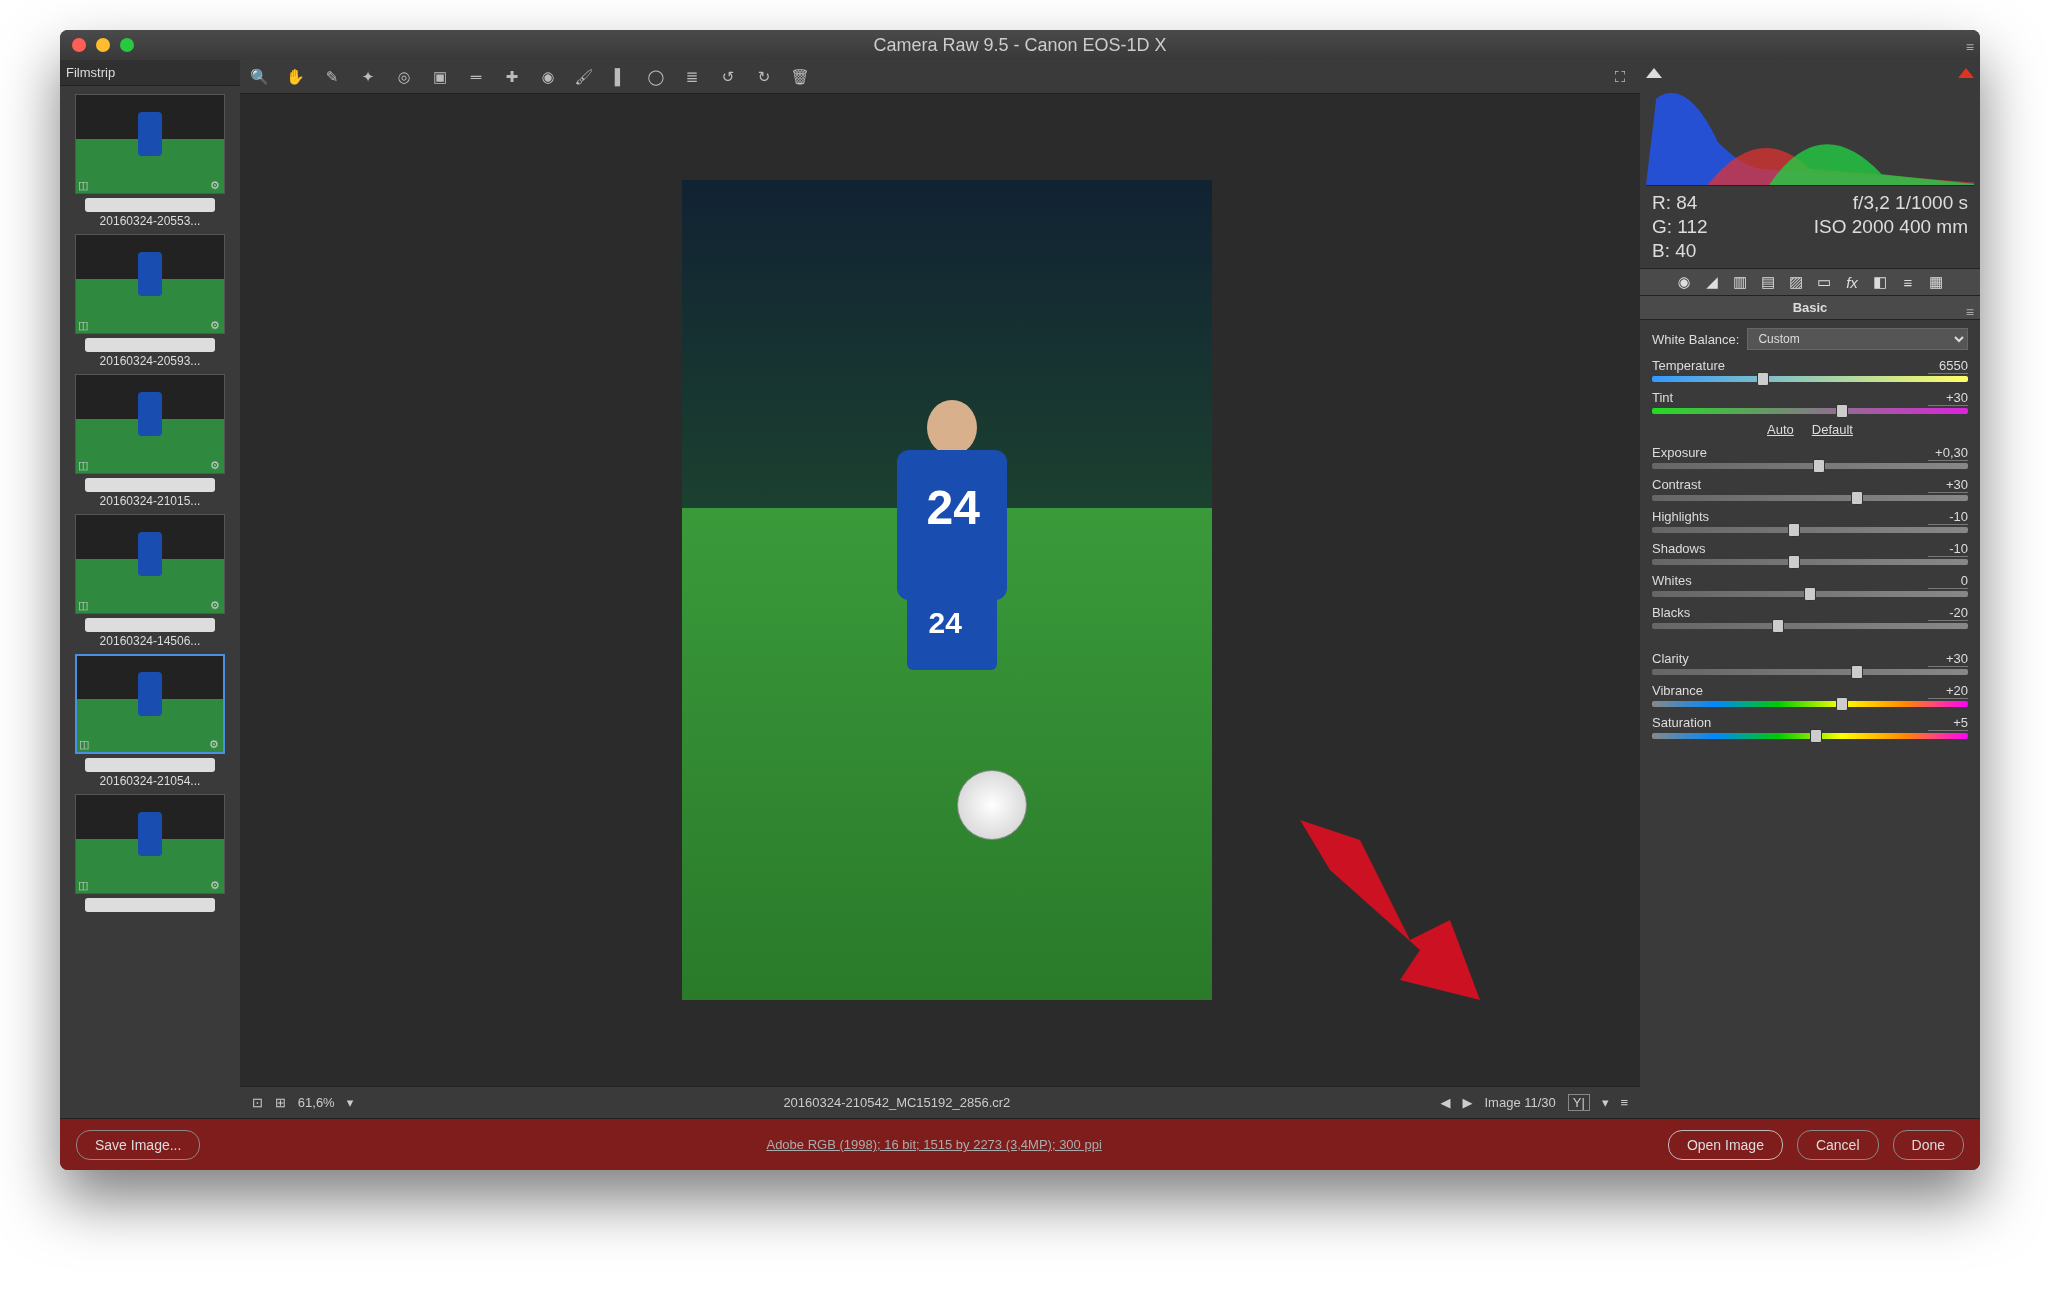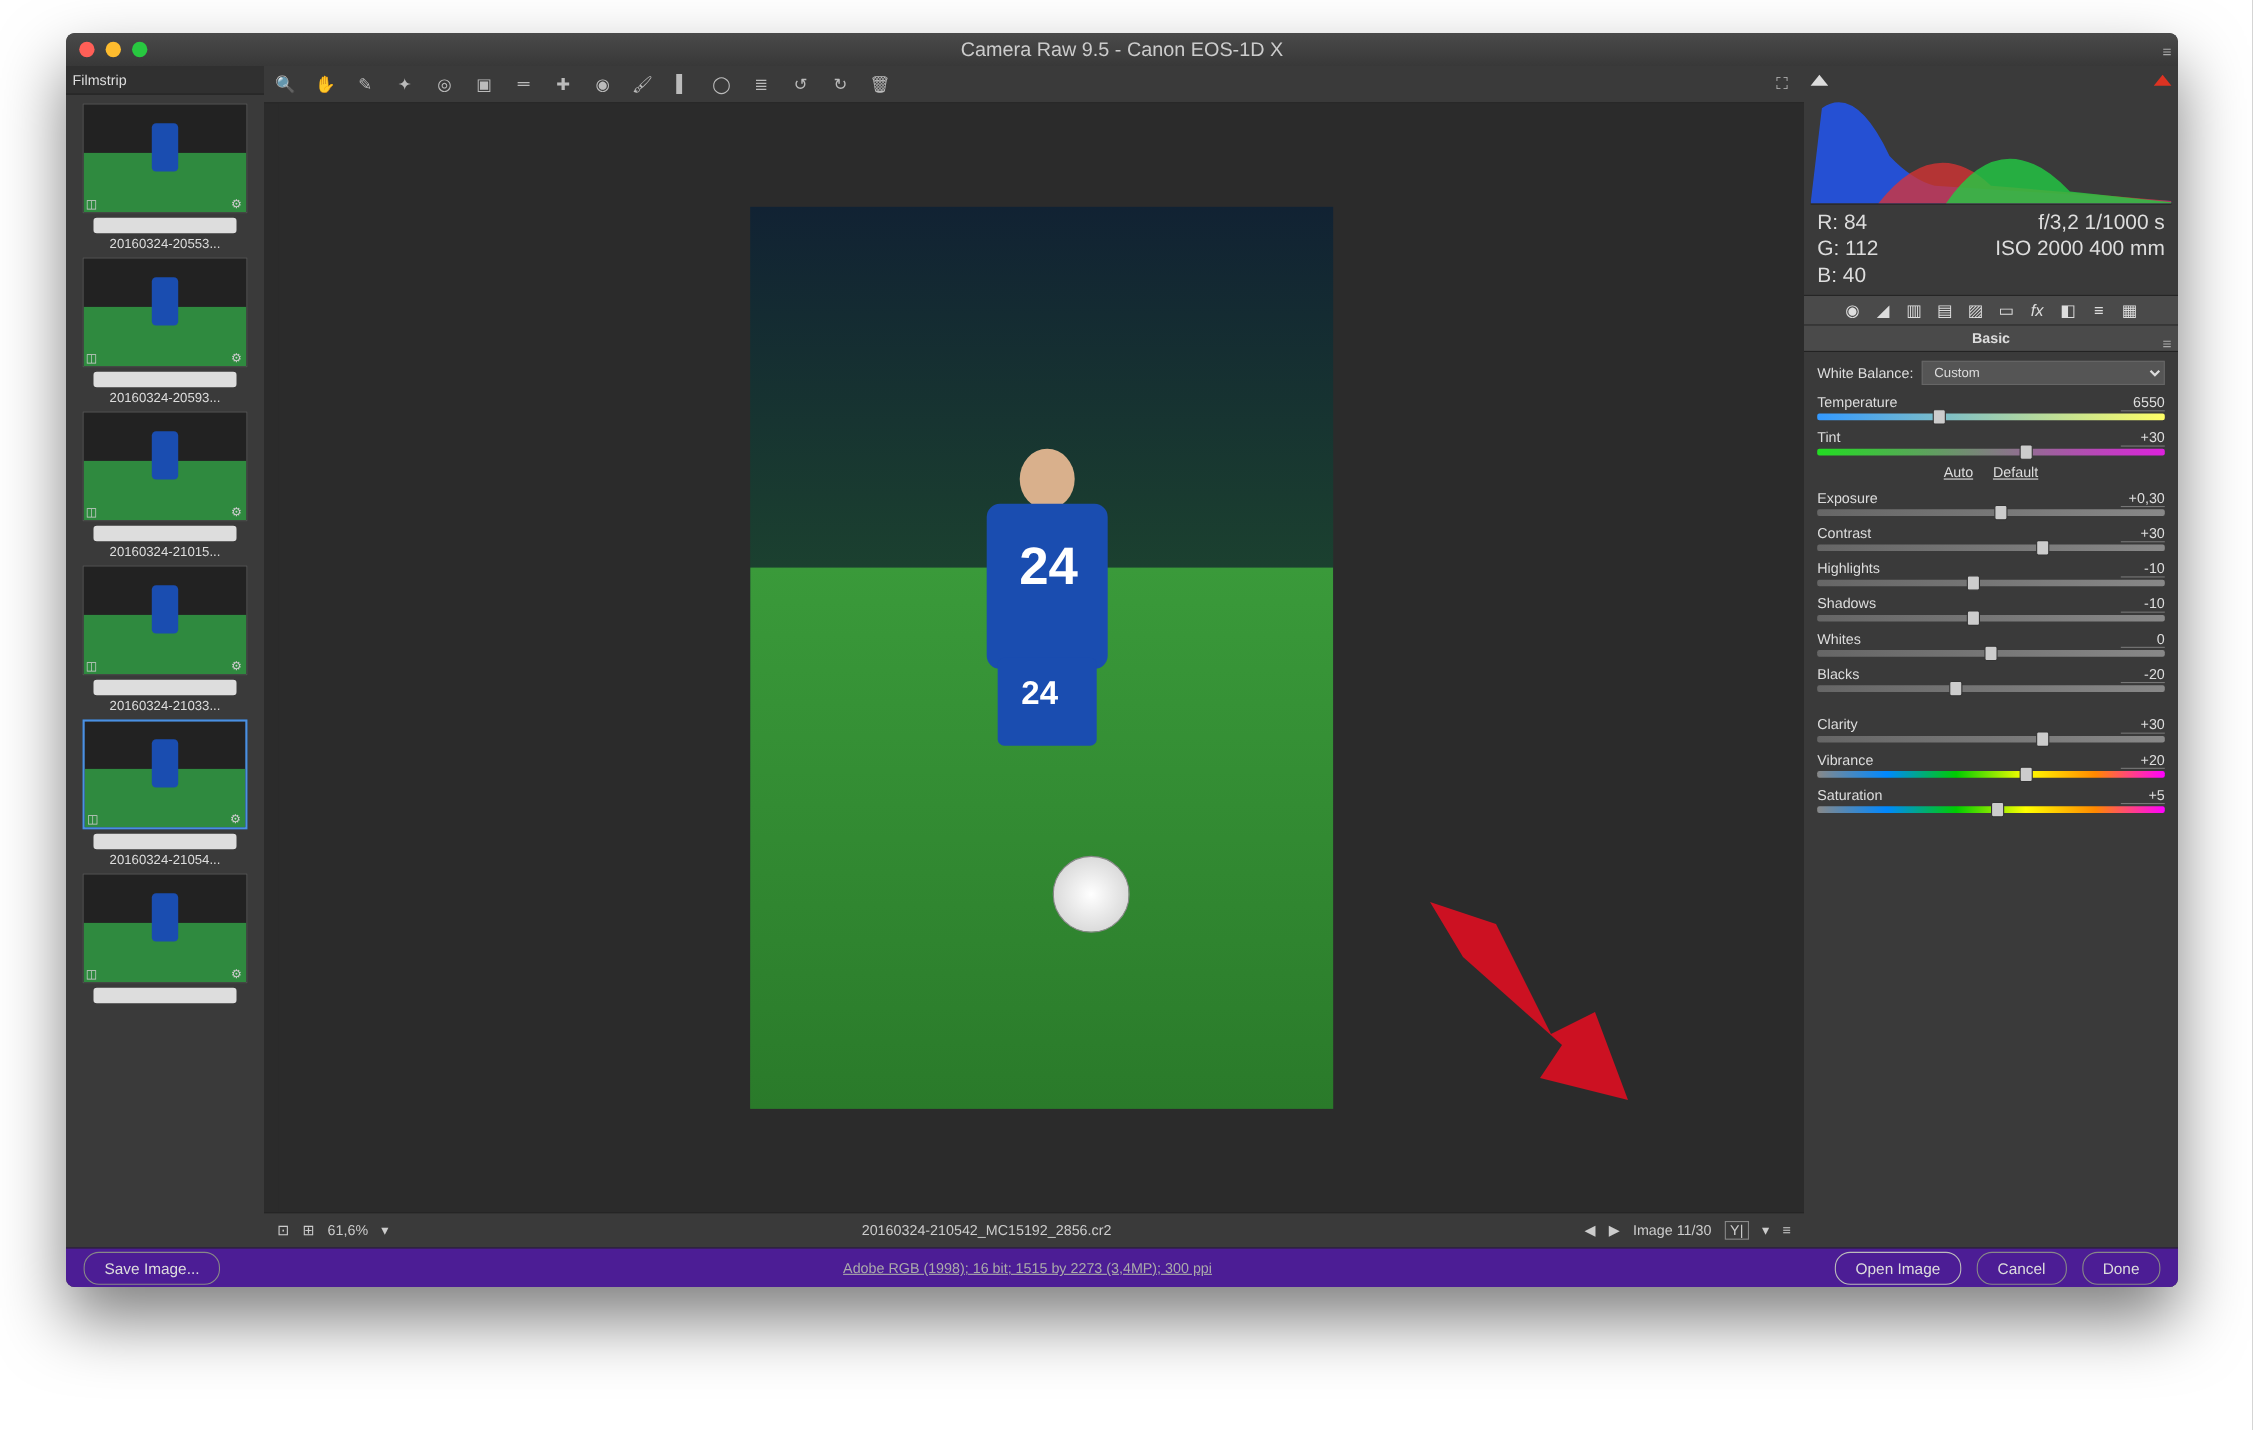--- a/index.html
+++ b/index.html
@@ -50,21 +50,21 @@
   .slider-row { display:flex; flex-direction:column; gap:2px; }
   .srow-top { display:flex; justify-content:space-between; }
   .srow-top .val { border-bottom:1px solid #777; min-width:40px; text-align:right;}
   .track { height:6px; background:linear-gradient(90deg,#666,#888); position:relative; border-radius:2px;}
   .track.temp { background:linear-gradient(90deg,#39f,#ff6);}
   .track.tint { background:linear-gradient(90deg,#2d2,#d2d);}
   .track.vib { background:linear-gradient(90deg,#888,#08f,#0c0,#ff0,#f80,#f0f);}
   .track.sat { background:linear-gradient(90deg,#888,#08f,#0c0,#ff0,#f80,#f0f);}
   .knob { position:absolute; top:-4px; width:12px; height:14px; background:#ccc; border:1px solid #333; border-radius:2px; transform:translateX(-50%);}
   .links { display:flex; gap:18px; justify-content:center; text-decoration:underline; }
-  .footer { height:36px; background:#4c1d95; border-top:1px solid #222; display:flex; align-items:center; padding:0 16px; gap:14px;}
+  .footer { height:52px; background:#7f1d1d; border-top:1px solid #222; display:flex; align-items:center; padding:0 16px; gap:14px;}
   .btn { background:transparent; color:#ddd; border:1px solid #888; border-radius:14px; padding:6px 18px; font-size:14px; cursor:pointer;}
   .btn.primary { border-color:#bbb; }
   .footer .mid { flex:1; text-align:center; color:#aaa; font-size:13px; text-decoration:underline;}
   .arrow { position:absolute; left:1240px; top:790px; width:180px; height:180px; pointer-events:none;}
   .grass { position:absolute; left:0; right:0; bottom:0; height:60%; background:linear-gradient(#3a9a3a,#2a7a2a);}
   .player { position:absolute; left:50%; top:50%; transform:translate(-50%,-55%); width:180px; height:400px;}
   .shirt { position:absolute; left:40px; top:80px; width:110px; height:150px; background:#1a4db0; border-radius:12px;}
   .shorts { position:absolute; left:50px; top:220px; width:90px; height:80px; background:#1a4db0; border-radius:6px;}
   .num { position:absolute; left:70px; top:110px; color:#fff; font-size:48px; font-weight:bold;}
   .num2 { position:absolute; left:72px; top:236px; color:#fff; font-size:30px; font-weight:bold;}
@@ -135,21 +135,21 @@
           <div class="thumb">
             <div class="img">
               <div class="tscene">
                 <div class="tgrass"></div>
                 <div class="tplayer"></div>
               </div>
     <span class="crop">◫</span>
     <span class="gear">⚙</span>
             </div>
     <div class="star"></div>
-    <div class="cap">20160324-21033...</div>
+    <div class="cap">20160324-14506...</div>
           </div>
           <div class="thumb sel">
             <div class="img">
               <div class="tscene">
                 <div class="tgrass"></div>
                 <div class="tplayer"></div>
               </div>
     <span class="crop">◫</span>
     <span class="gear">⚙</span>
             </div>

